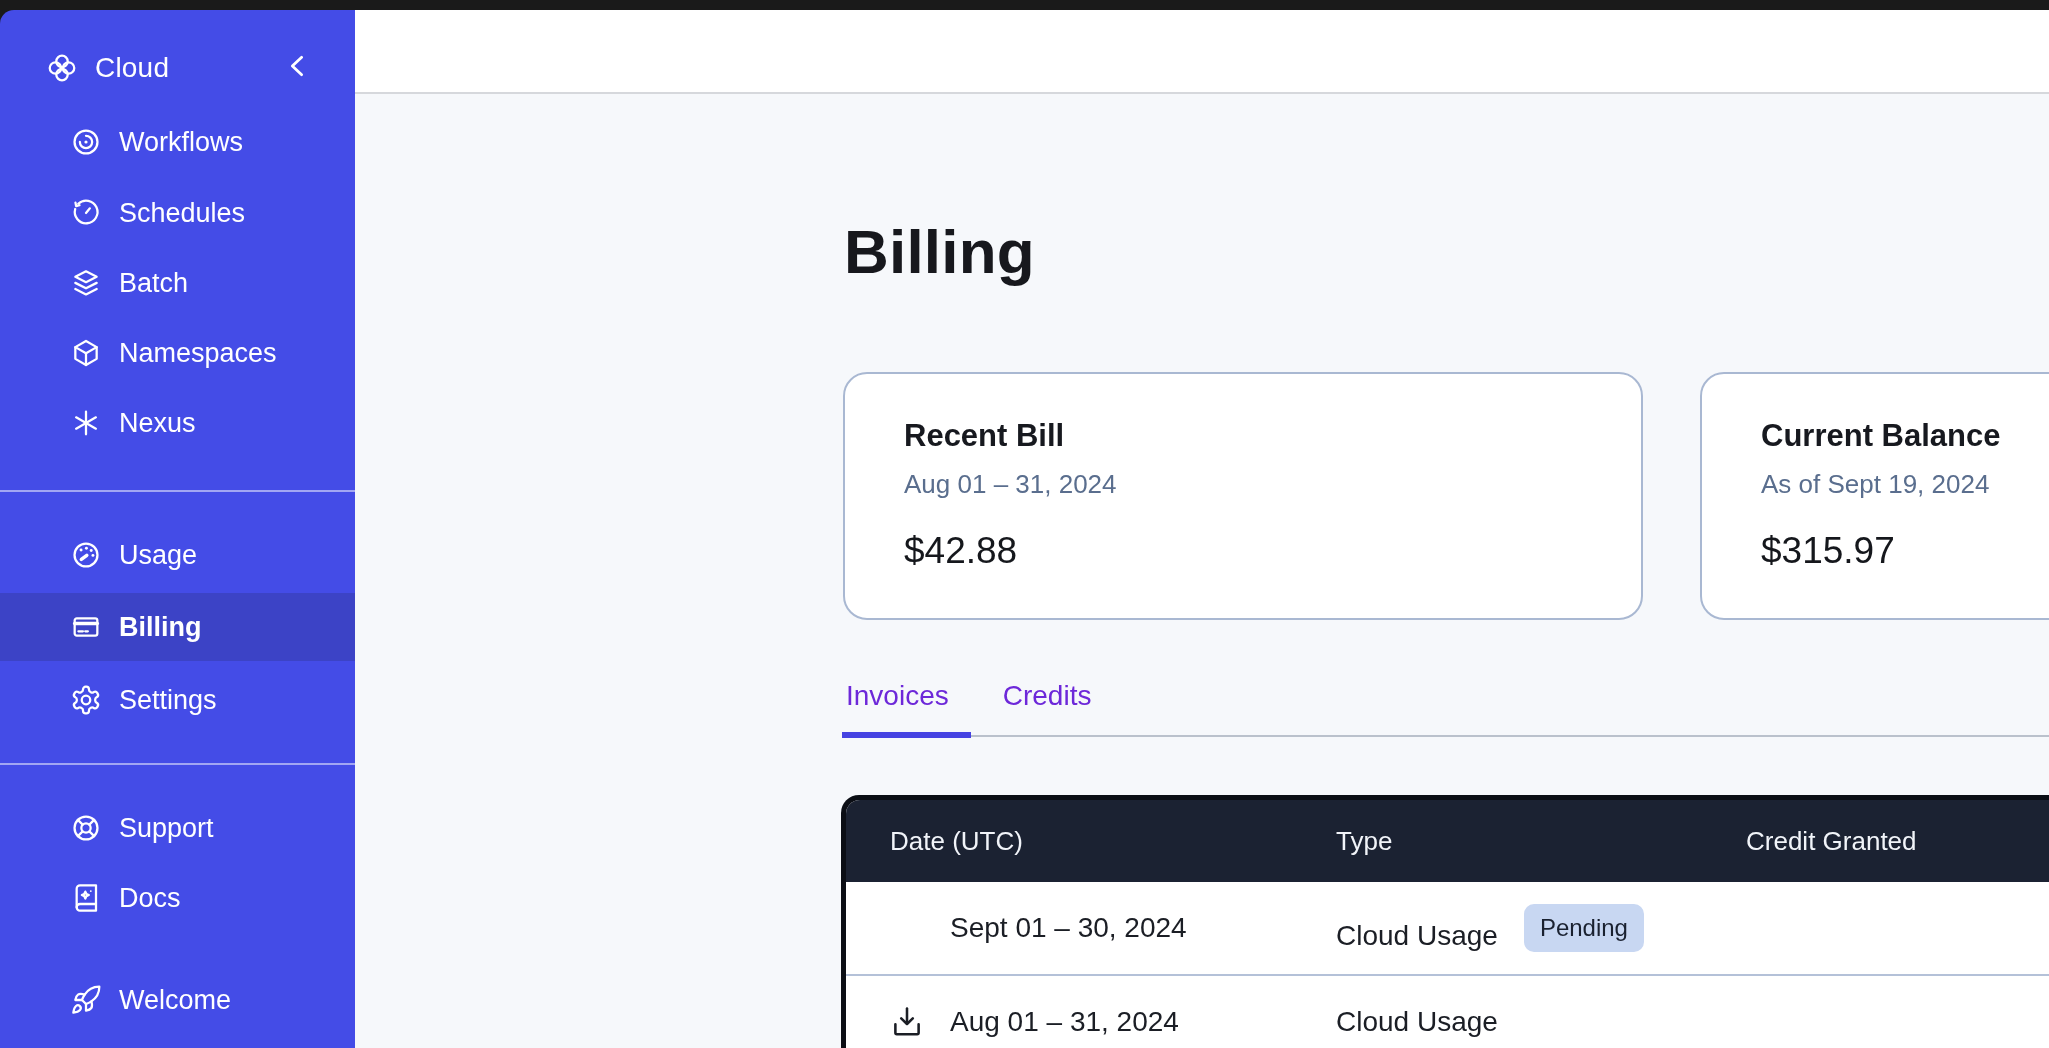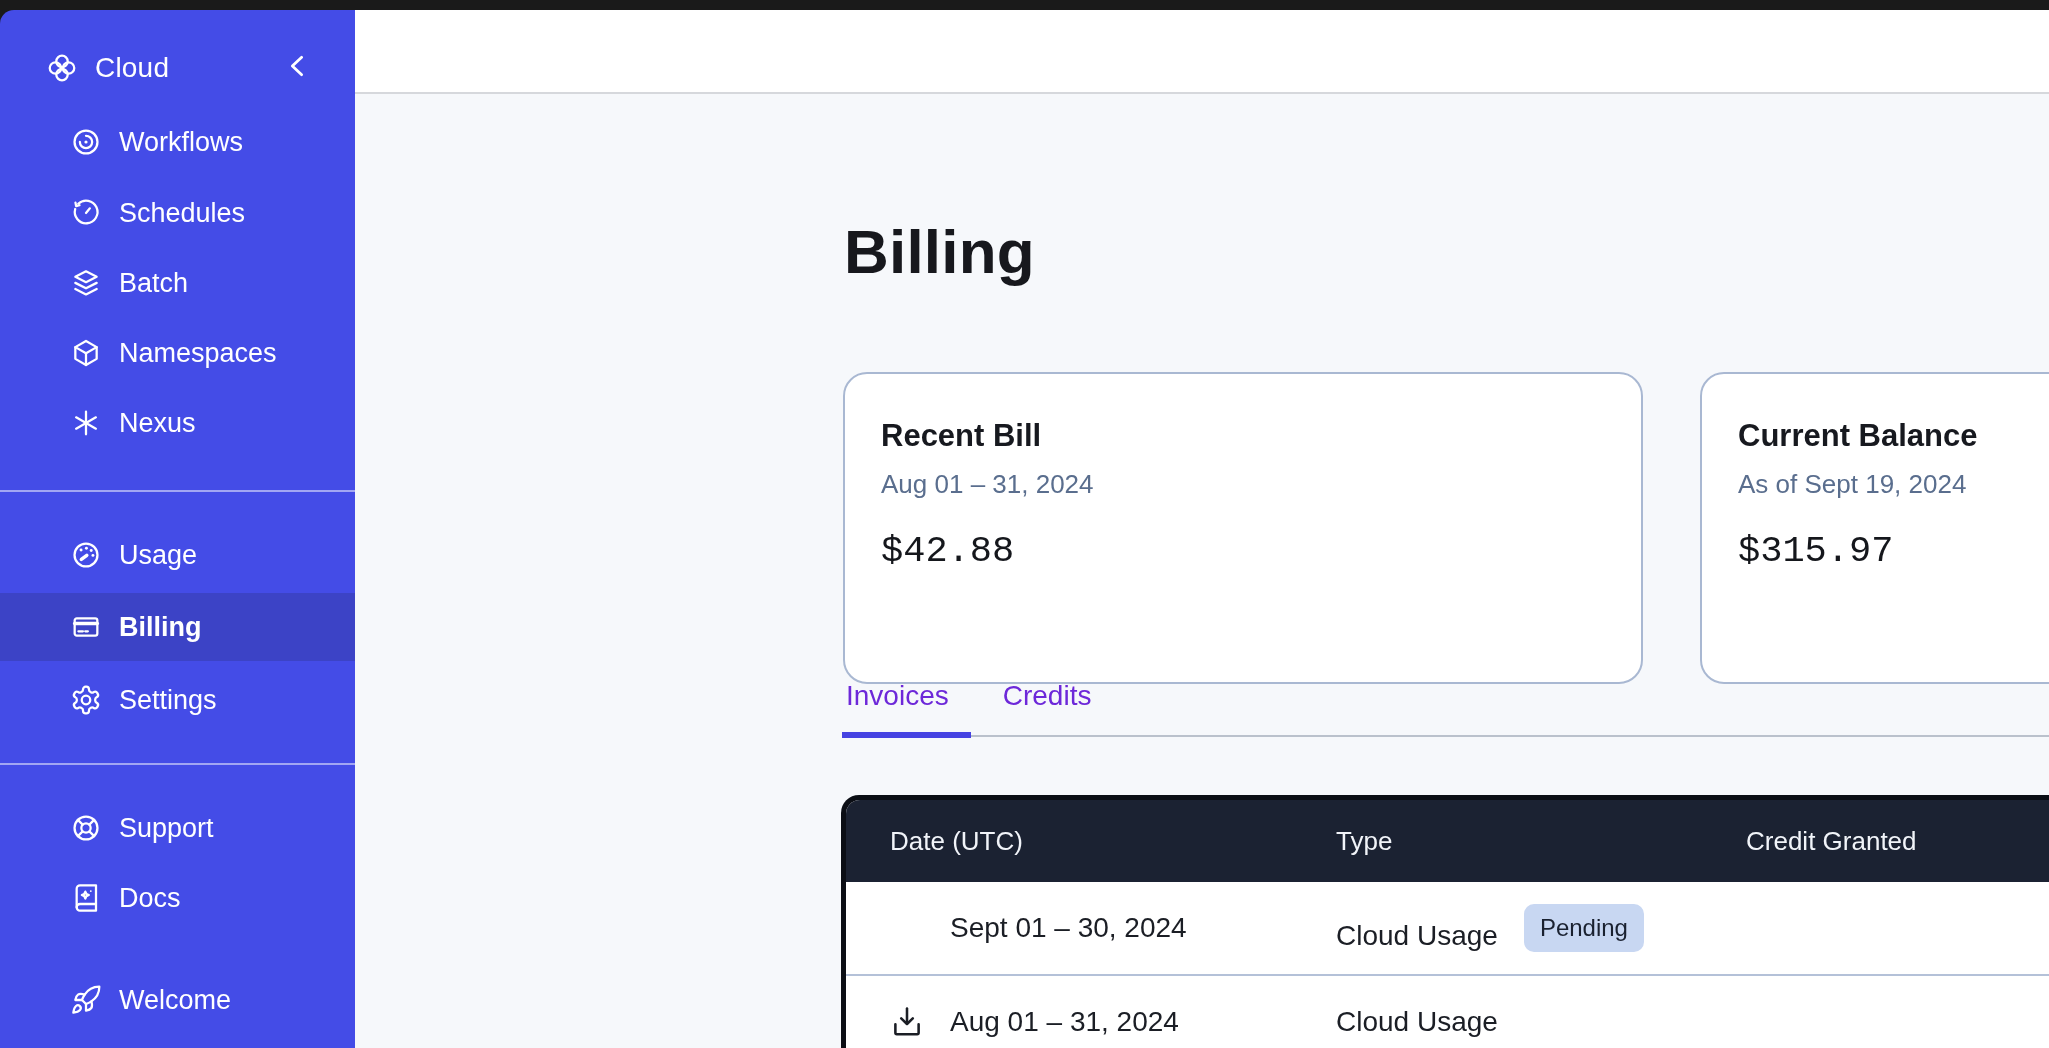--- a/index.html
+++ b/index.html
@@ -41,30 +41,30 @@
   .content{
     position:absolute;left:355px;top:94px;width:1694px;height:954px;
     background:#f6f8fb;overflow:hidden;
   }
   .page-title{
     position:absolute;left:489px;top:122px;margin:0;
     font-size:62px;line-height:72px;font-weight:600;color:#17181d;letter-spacing:.2px;
   }
   
   .card{
-    position:absolute;top:278px;height:312px;background:#fff;
+    position:absolute;top:278px;height:248px;background:#fff;
     border:2px solid #a9b8d2;border-radius:24px;box-sizing:border-box;
-    padding:44px 40px 0 36px;
+    padding:44px 40px 0 59px;
   }
   .card.recent{left:488px;width:800px;}
   .card.balance{left:1345px;width:742px;}
   .card-title{font-size:31px;font-weight:600;color:#17191f;}
   .card-sub{margin-top:15px;font-size:26px;color:#5a6e8e;}
   .card-amount{margin-top:30px;font-size:37px;color:#15171c;
-    font-family:Liberation Mono, monospace;letter-spacing:0px;}
+    font-family:Liberation Sans, sans-serif;letter-spacing:0px;}
 
   
   .tabs{position:absolute;left:489px;top:586px;display:flex;gap:50px;font-size:28px;font-weight:500;}
   .tab{cursor:pointer;color:#6d28d9;padding:0 2px;}
   .tab.active{color:#6d28d9;}
   .tab-hairline{position:absolute;left:489px;right:0px;top:641px;height:2px;background:#bac1cc;}
   .tab-activebar{position:absolute;left:487px;top:638px;width:129px;height:6px;background:#4643e2;}
 
   
   .invoice-table{

